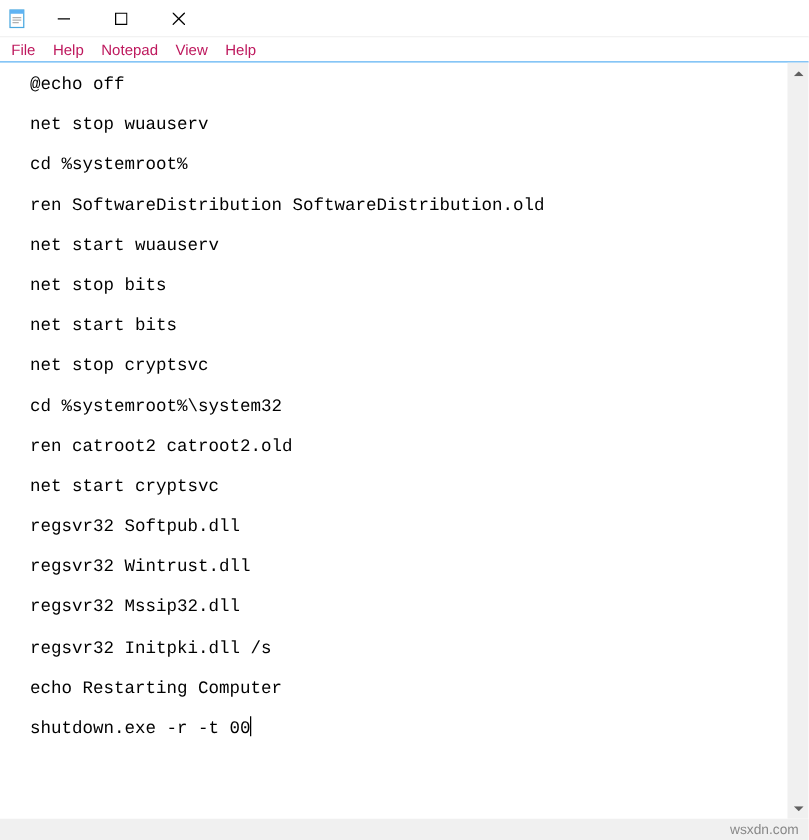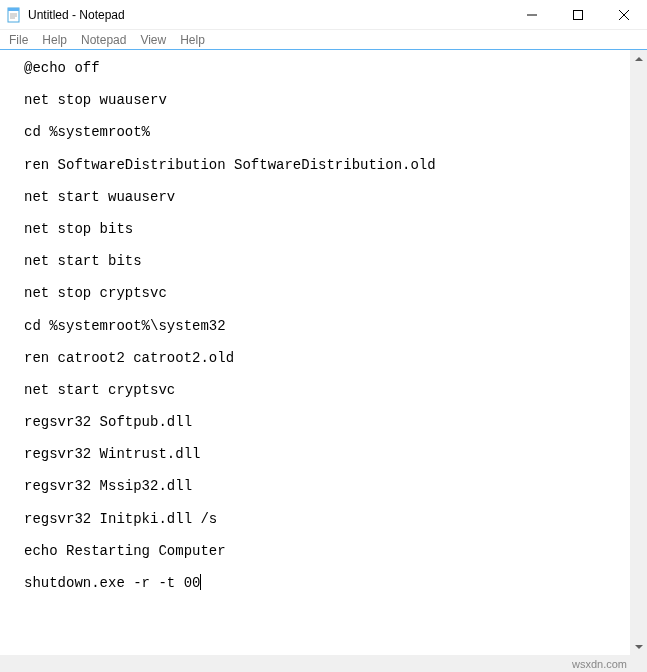--- a/index.html
+++ b/index.html
@@ -59,21 +59,21 @@
       height: 20px;
       display: flex;
       align-items: center;
       padding: 0 2px;
       border-bottom: 1px solid #5fb3f3;
       background: #fff;
     }
     .menu-item {
       padding: 2px 7px;
       font-size: 12px;
-      color: #737373;
+      color: #be185d;
       text-align: right;
     }
     .content {
       position: relative;
       height: calc(100% - 50px - 17px);
       overflow: hidden;
       padding-left: 20px;
     }
     .text-area {
       padding: 2px 4px;
@@ -108,21 +108,21 @@
       color: #606060;
       font-size: 8px;
     }
     .scroll-arrow.bottom {
       position: absolute;
       bottom: 0;
     }
     .watermark {
       position: absolute;
       bottom: 2px;
-      right: 20px;
+      right: 8px;
       font-size: 11px;
       color: #888;
       font-family: Arial, sans-serif;
       text-align: right;
     }
     .bottom-bar {
       height: 17px;
       background: #f0f0f0;
     }
   </style>
@@ -132,21 +132,20 @@
 <div class="titlebar">
   <span class="titlebar-icon">
     <svg width="16" height="16" viewBox="0 0 16 16">
       <rect x="2" y="1" width="11" height="14" fill="#fff" stroke="#4aa8e0" stroke-width="1"></rect>
       <rect x="2" y="1" width="11" height="3" fill="#5fb3f3"></rect>
       <line x1="4" y1="7" x2="11" y2="7" stroke="#b0b0b0" stroke-width="1"></line>
       <line x1="4" y1="9" x2="11" y2="9" stroke="#b0b0b0" stroke-width="1"></line>
       <line x1="4" y1="11" x2="9" y2="11" stroke="#b0b0b0" stroke-width="1"></line>
     </svg>
   </span>
-  <span class="titlebar-title">Untitled - Notepad</span>
   <div class="window-controls">
     <div class="win-btn">
       <svg width="10" height="10">
           <line x1="0" y1="5" x2="10" y2="5"></line>
         </svg>
     </div>
     <div class="win-btn">
       <svg width="10" height="10">
           <rect x="0.5" y="0.5" width="9" height="9"></rect>
         </svg>

